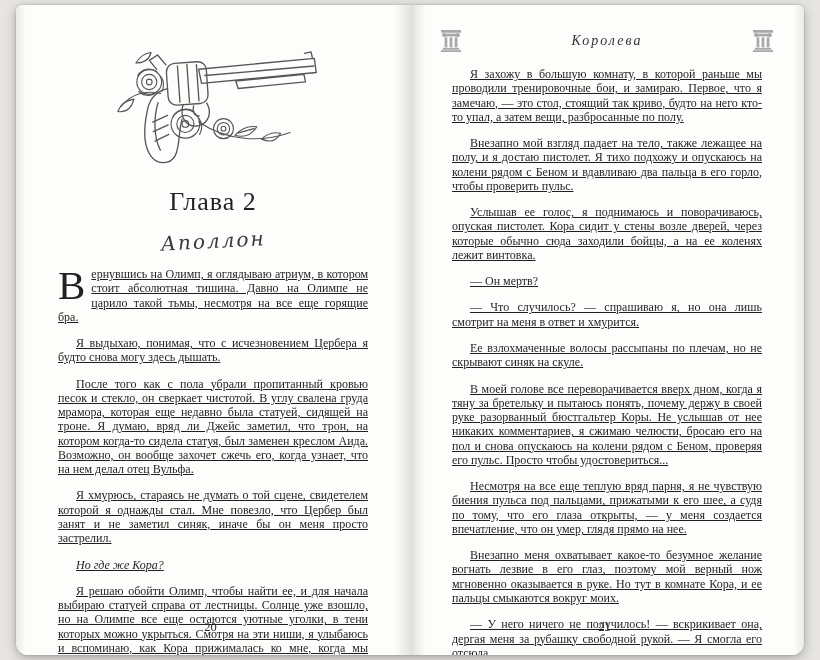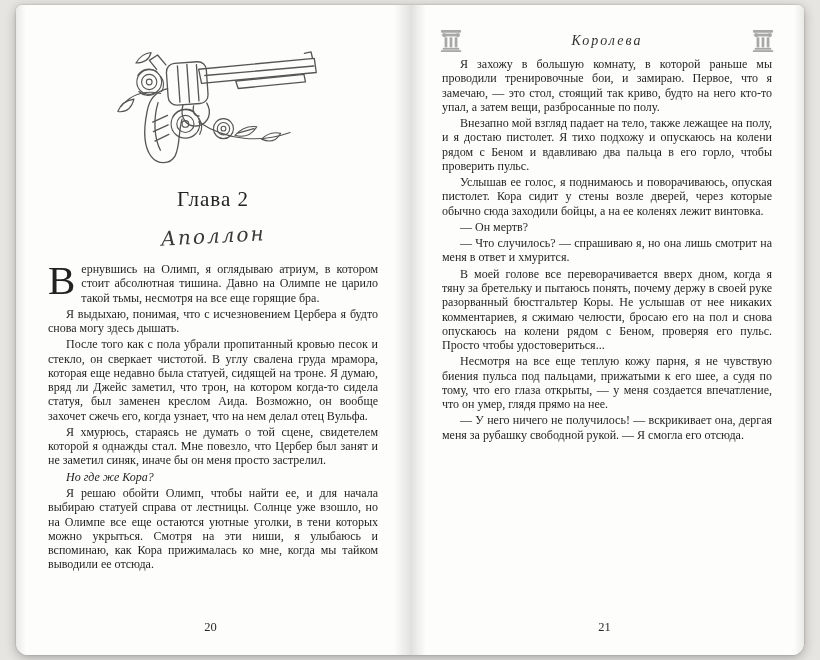--- a/index.html
+++ b/index.html
@@ -15,28 +15,28 @@
   .page.left::after{content:"";position:absolute;top:0;right:0;bottom:0;width:16px;
         background:linear-gradient(to right,rgba(0,0,0,0) 0,rgba(0,0,0,.10) 100%);pointer-events:none;}
   .page.right::before{content:"";position:absolute;top:0;left:0;bottom:0;width:16px;
         background:linear-gradient(to left,rgba(0,0,0,0) 0,rgba(0,0,0,.12) 100%);pointer-events:none;}
   .page.left::before{content:"";position:absolute;top:0;left:0;bottom:0;width:10px;
         background:linear-gradient(to right,rgba(0,0,0,.08) 0,rgba(0,0,0,0) 100%);pointer-events:none;}
   .page.right::after{content:"";position:absolute;top:0;right:0;bottom:0;width:10px;
         background:linear-gradient(to left,rgba(0,0,0,.08) 0,rgba(0,0,0,0) 100%);pointer-events:none;}
 
   .illustration{height:150px;text-align:center;margin:2px 0 2px 0;}
-  .chapter-title{margin:8px 0 0 0;text-align:center;font-size:21px;font-weight:normal;
+  .chapter-title{margin:8px 0 0 0;text-align:center;font-size:26px;font-weight:normal;
         letter-spacing:1px;color:#232323;}
   .signature{margin:12px auto 14px auto;text-align:center;font-style:italic;font-size:20px;
         letter-spacing:2px;color:#3a3a3a;transform:rotate(-3deg);width:60%;
         font-family:"DejaVu Serif",serif;}
 
   .body-text{font-size:12px;line-height:1.19;text-align:justify;hyphens:auto;}
-  .para{margin:2px;text-indent:18px;}
+  .para{margin:12px;text-indent:18px;text-decoration:underline;}
   .para.dropcap{text-indent:0;}
   .para.italic{font-style:italic;}
   .dropcap-letter{float:left;font-size:41px;line-height:33px;padding:2px 6px 0 0;color:#222;}
 
   .running-header{display:flex;align-items:center;justify-content:space-between;height:28px;}
   .header-title{font-style:italic;font-size:14px;letter-spacing:2px;color:#333;}
   .col-icon{display:inline-flex;opacity:.85;}
 
   .page-number{position:absolute;left:0;right:5px;bottom:20px;text-align:center;font-size:12.5px;color:#2a2a2a;}
 </style>
@@ -134,22 +134,24 @@
           </svg>
         </span>
       </header>
 
       <div class="body-text">
           <p class="para">Я захожу в большую комнату, в которой раньше мы проводили тренировочные бои, и замираю. Первое, что я замечаю, — это стол, стоящий так криво, будто на него кто-то упал, а затем вещи, разбросанные по полу.</p>
           <p class="para">Внезапно мой взгляд падает на тело, также лежащее на полу, и я достаю пистолет. Я тихо подхожу и опускаюсь на колени рядом с Беном и вдавливаю два пальца в его горло, чтобы проверить пульс.</p>
           <p class="para">Услышав ее голос, я поднимаюсь и поворачиваюсь, опуская пистолет. Кора сидит у стены возле дверей, через которые обычно сюда заходили бойцы, а на ее коленях лежит винтовка.</p>
           <p class="para">— Он мертв?</p>
           <p class="para">— Что случилось? — спрашиваю я, но она лишь смотрит на меня в ответ и хмурится.</p>
+          <p class="para">Ее взлохмаченные волосы рассыпаны по плечам, но не скрывают синяк на скуле.</p>
           <p class="para">В моей голове все переворачивается вверх дном, когда я тяну за бретельку и пытаюсь понять, почему держу в своей руке разорванный бюстгальтер Коры. Не услышав от нее никаких комментариев, я сжимаю челюсти, бросаю его на пол и снова опускаюсь на колени рядом с Беном, проверяя его пульс. Просто чтобы удостовериться...</p>
-          <p class="para">Несмотря на все еще теплую кожу парня, я не чувствую биения пульса под пальцами, прижатыми к его шее, а судя по тому, что его глаза открыты, — у меня создается впечатление, что он умер, глядя прямо на нее.</p>
+          <p class="para">Несмотря на все еще теплую вряд парня, я не чувствую биения пульса под пальцами, прижатыми к его шее, а судя по тому, что его глаза открыты, — у меня создается впечатление, что он умер, глядя прямо на нее.</p>
+          <p class="para">Внезапно меня охватывает какое-то безумное желание вогнать лезвие в его глаз, поэтому мой верный нож мгновенно оказывается в руке. Но тут в комнате Кора, и ее пальцы смыкаются вокруг моих.</p>
           <p class="para">— У него ничего не получилось! — вскрикивает она, дергая меня за рубашку свободной рукой. — Я смогла его отсюда.</p>
         </div>
 
       <div class="page-number">21</div>
     </section>
 
   </div>
 </div>
 
 </body></html>

